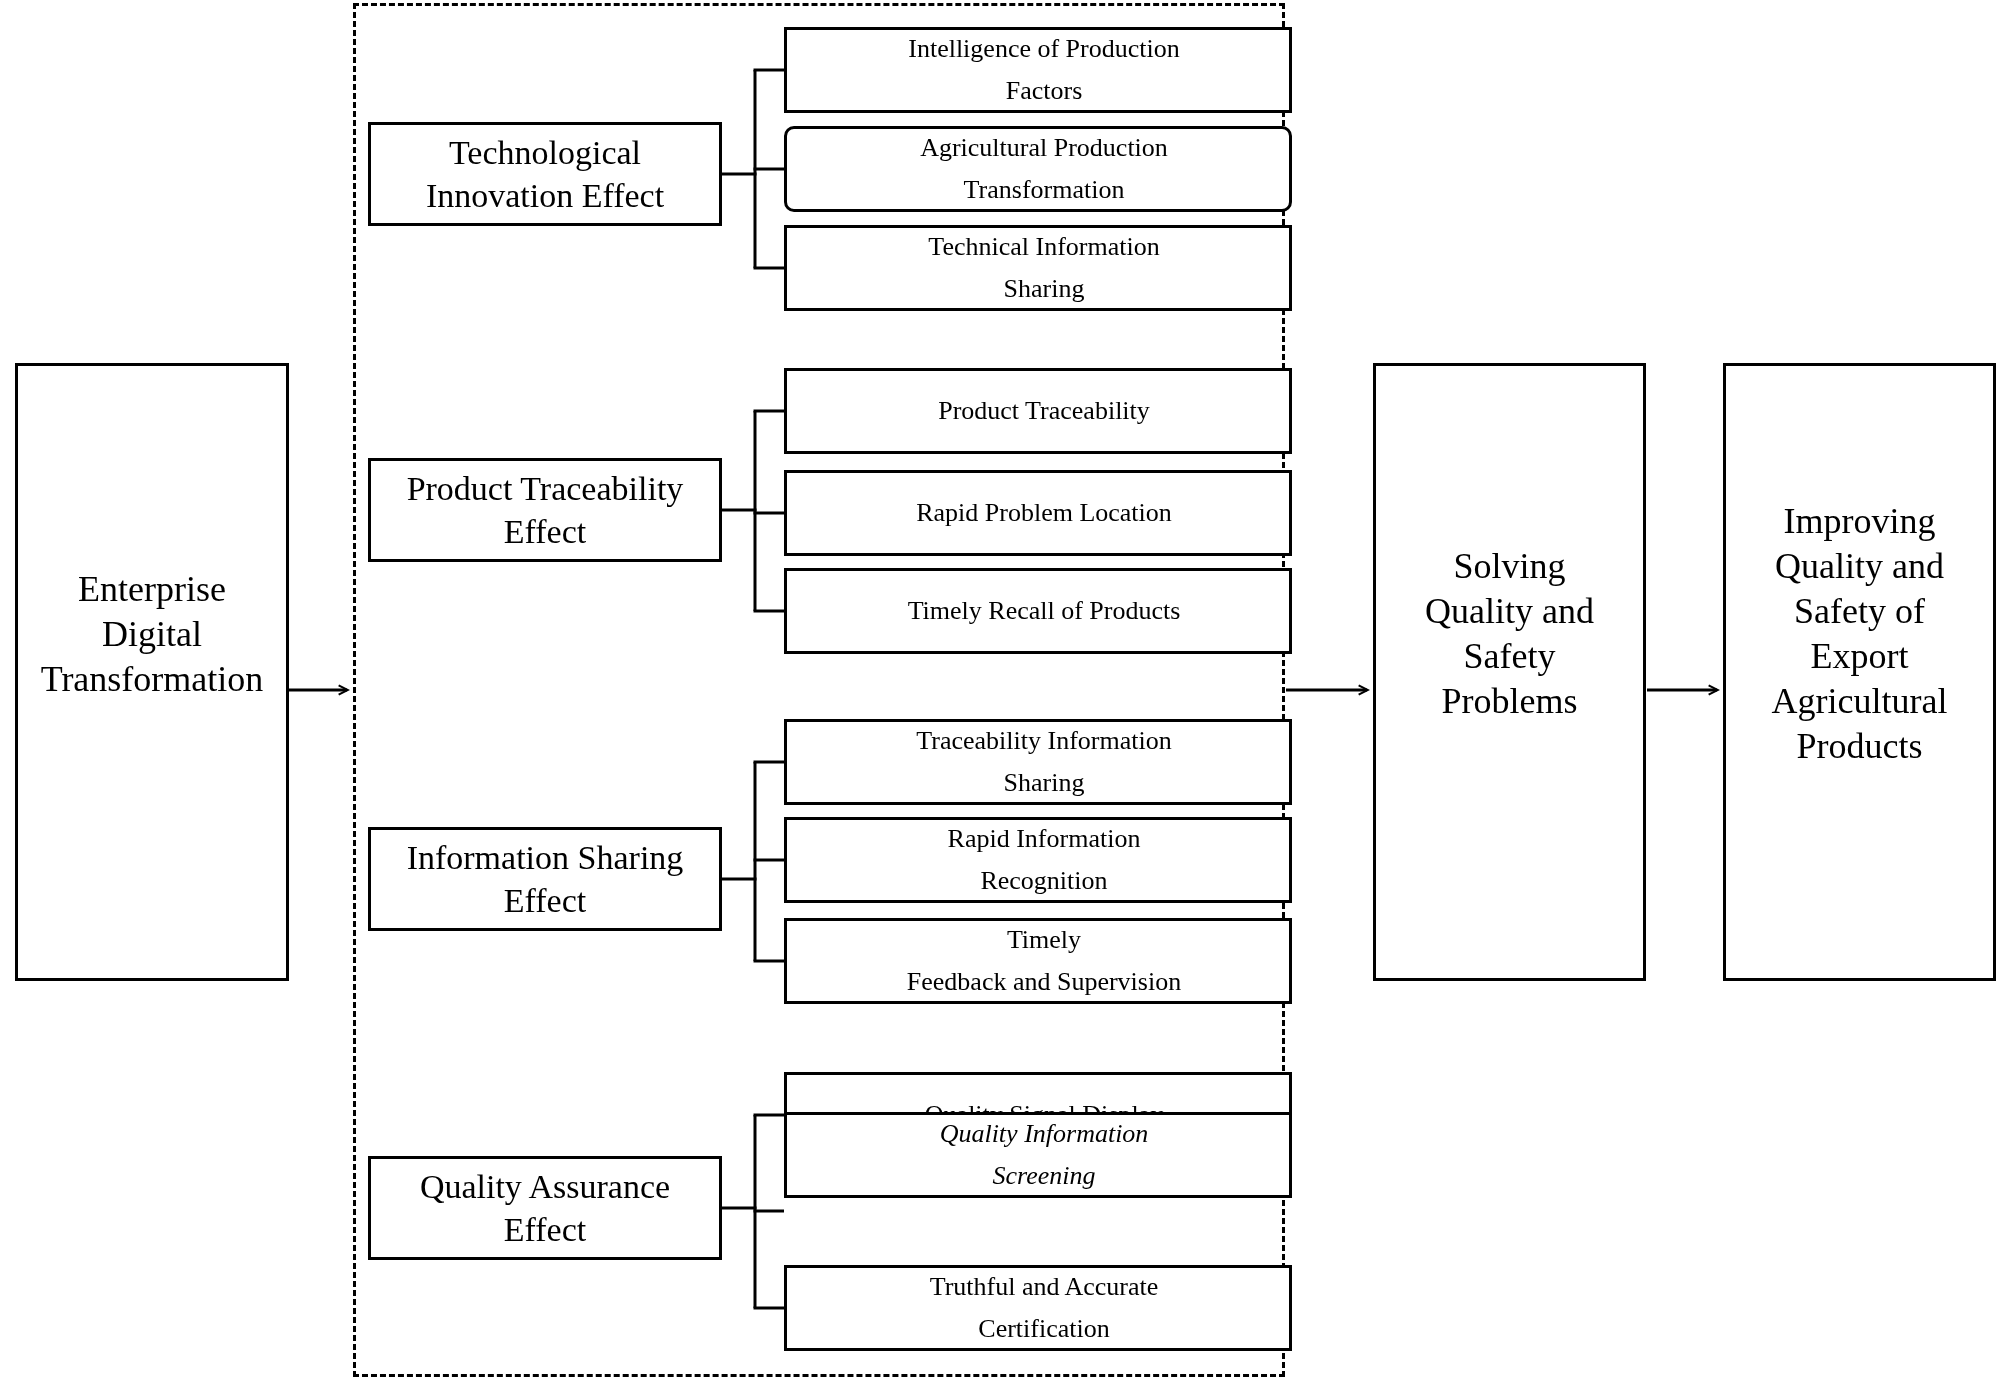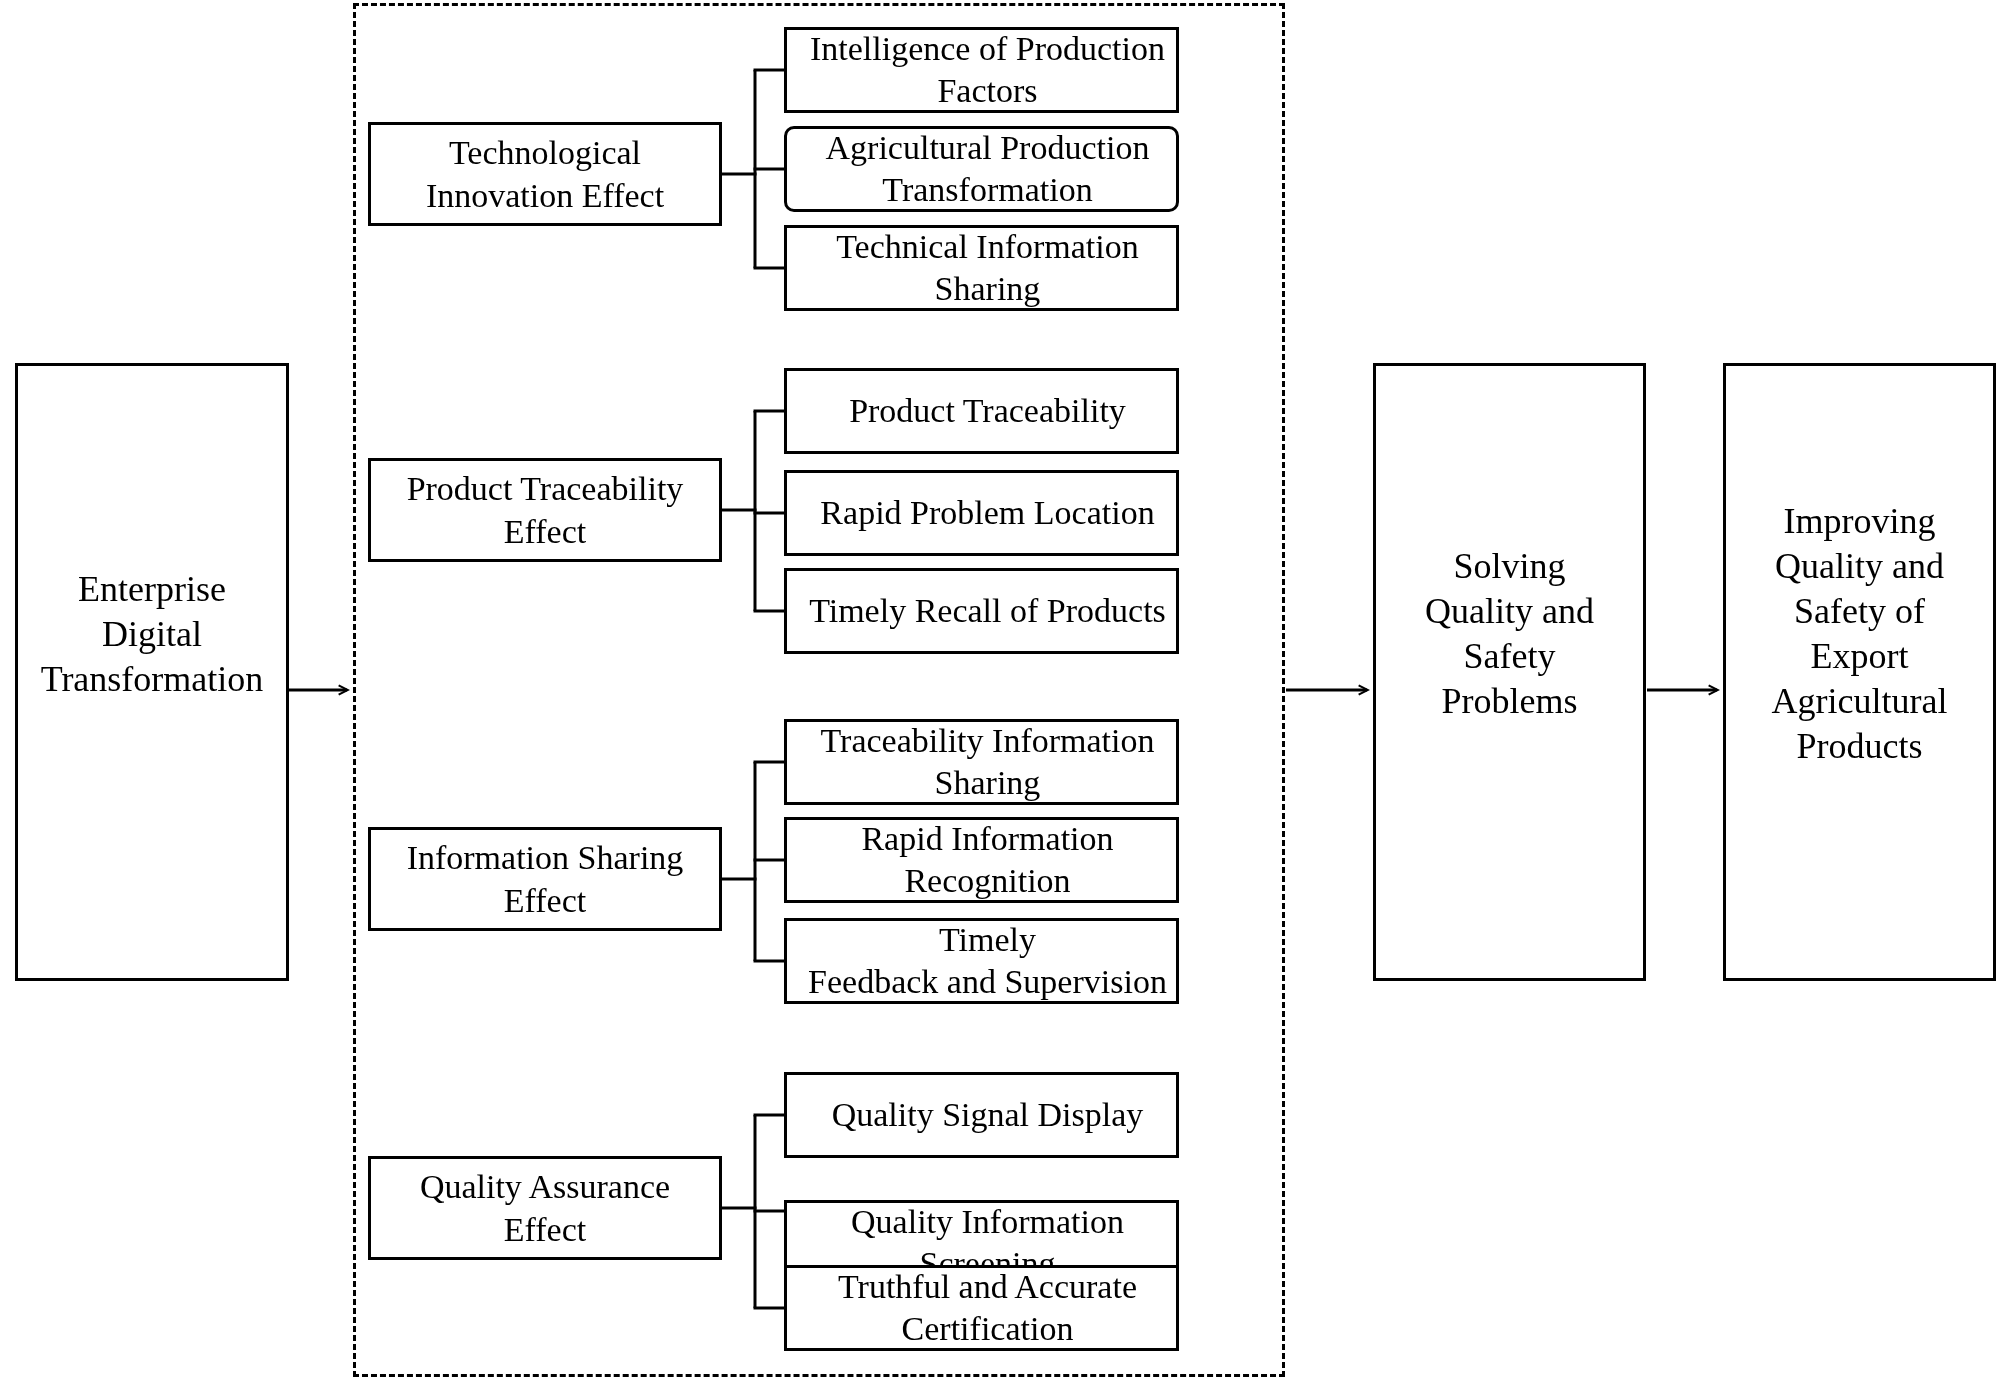--- a/index.html
+++ b/index.html
@@ -24,21 +24,21 @@
   .lbl {
     white-space: pre-line;
     display: block;
   }
   
   .tall { width: 274px; top: 363px; height: 618px; font-size: 36px; line-height: 45px; }
   .tall .lbl { transform: translateY(-38px); }
   
   .effect { left: 368px; width: 354px; height: 104px; font-size: 34px; line-height: 43px; }
   
-  .sub { left: 784px; width: 395px; height: 86px; font-size: 34px; line-height: 42px; padding-left: 12px; }
+  .sub { left: 784px; width: 508px; height: 86px; font-size: 26px; line-height: 42px; padding-left: 12px; }
   .dashed {
     position: absolute;
     left: 353px; top: 3px;
     width: 932px; height: 1374px;
     box-sizing: border-box;
     border: 3px dashed #000000;
     background: transparent;
   }
   svg.overlay {
     position: absolute;
@@ -145,21 +145,21 @@
 Feedback and Supervision</span>
   </div>
 
   <div class="box effect" style="top:1156px;">
     <span class="lbl">Quality Assurance
 Effect</span>
   </div>
   <div class="box sub" style="top:1072px;">
     <span class="lbl">Quality Signal Display</span>
   </div>
-  <div class="box sub" style="top:1200px;">
+  <div class="box sub" style="top:1112px;font-style:italic;">
     <span class="lbl">Quality Information
 Screening</span>
   </div>
   <div class="box sub" style="top:1265px;">
     <span class="lbl">Truthful and Accurate
 Certification</span>
   </div>
 
   <div class="box tall" style="left:1373px;width:273px;text-align:center;">
     <span class="lbl">Solving

